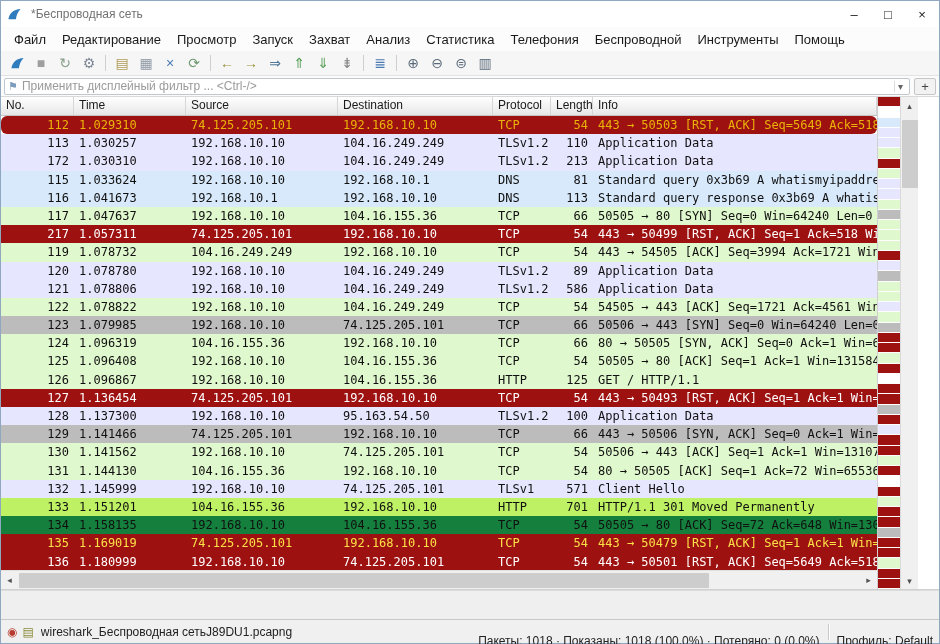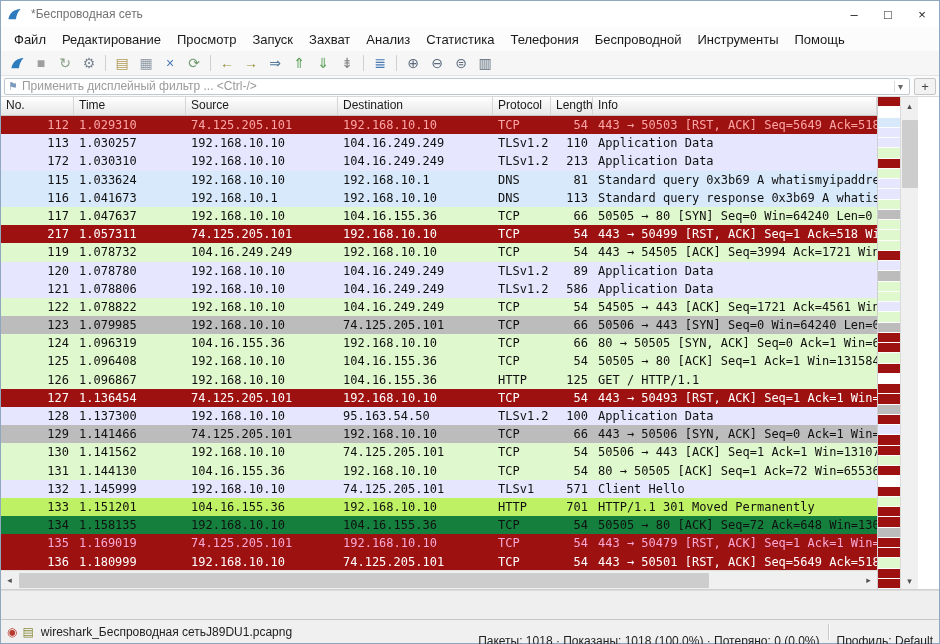--- a/index.html
+++ b/index.html
@@ -155,21 +155,21 @@
       <div class="list-header grid">
           <div class="hcell">No.</div>
           <div class="hcell">Time</div>
           <div class="hcell">Source</div>
           <div class="hcell">Destination</div>
           <div class="hcell">Protocol</div>
           <div class="hcell">Length</div>
           <div class="hcell">Info</div>
         </div>
       <div class="rows">
-          <div class="prow grid" style="background: rgb(158, 17, 17); color: #fca5a5;">
+          <div class="prow grid" style="background: rgb(158, 17, 17); color: #eab308; border-radius: 6px;">
             <div class="pcell right">112</div>
             <div class="pcell">1.029310</div>
             <div class="pcell">74.125.205.101</div>
             <div class="pcell">192.168.10.10</div>
             <div class="pcell">TCP</div>
             <div class="pcell right">54</div>
             <div class="pcell">443 → 50503 [RST, ACK] Seq=5649 Ack=518 Win=0 Len=0</div>
           </div>
           <div class="prow grid" style="background: rgb(231, 230, 255);">
             <div class="pcell right">113</div>
@@ -362,21 +362,21 @@
           </div>
           <div class="prow grid" style="background: #15803d;">
             <div class="pcell right">134</div>
             <div class="pcell">1.158135</div>
             <div class="pcell">192.168.10.10</div>
             <div class="pcell">104.16.155.36</div>
             <div class="pcell">TCP</div>
             <div class="pcell right">54</div>
             <div class="pcell">50505 → 80 [ACK] Seq=72 Ack=648 Win=130936 Len=0</div>
           </div>
-          <div class="prow grid" style="background: rgb(158, 17, 17); color: #f9a8d4;">
+          <div class="prow grid" style="background: rgb(158, 17, 17); color: #fde047;">
             <div class="pcell right">135</div>
             <div class="pcell">1.169019</div>
             <div class="pcell">74.125.205.101</div>
             <div class="pcell">192.168.10.10</div>
             <div class="pcell">TCP</div>
             <div class="pcell right">54</div>
             <div class="pcell">443 → 50479 [RST, ACK] Seq=1 Ack=1 Win=260 Len=0</div>
           </div>
           <div class="prow grid" style="background: rgb(158, 17, 17); color: rgb(255, 255, 255);">
             <div class="pcell right">136</div>

